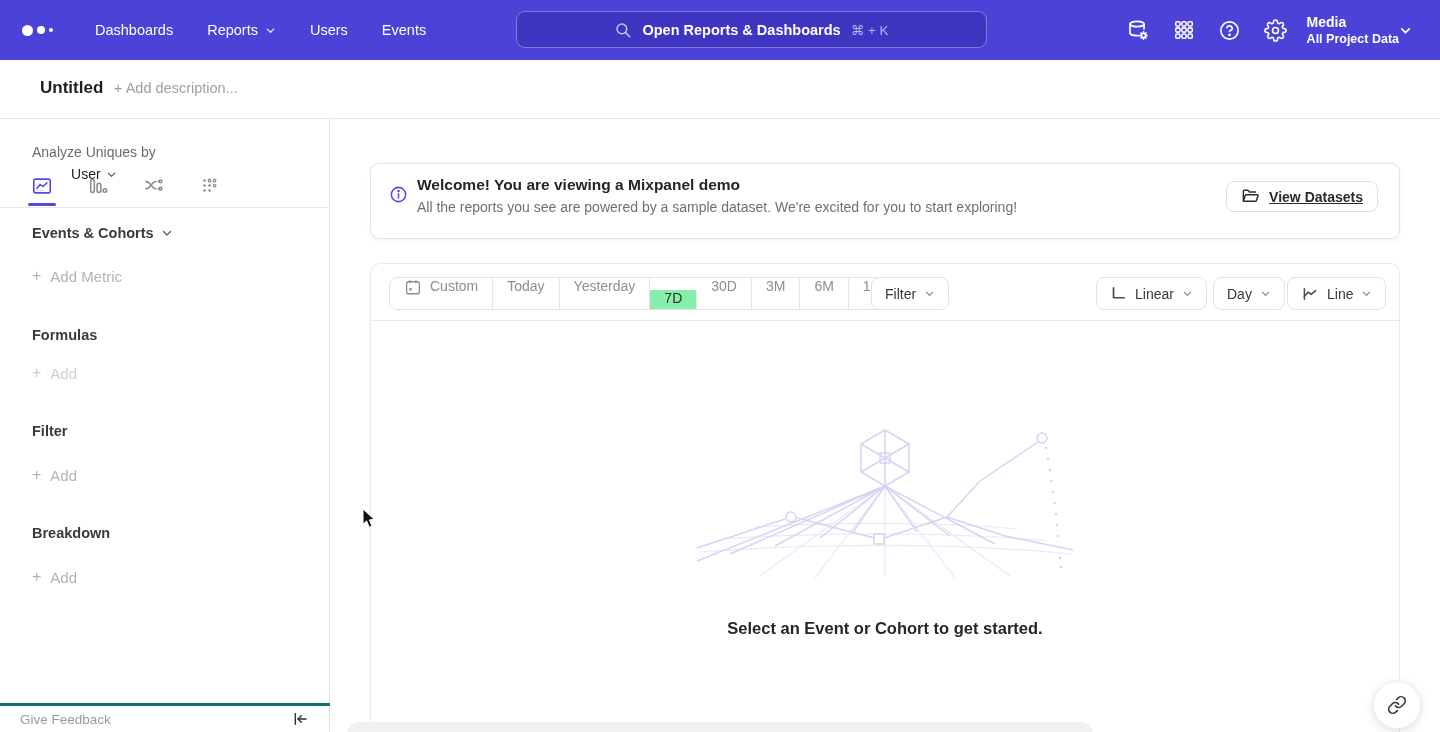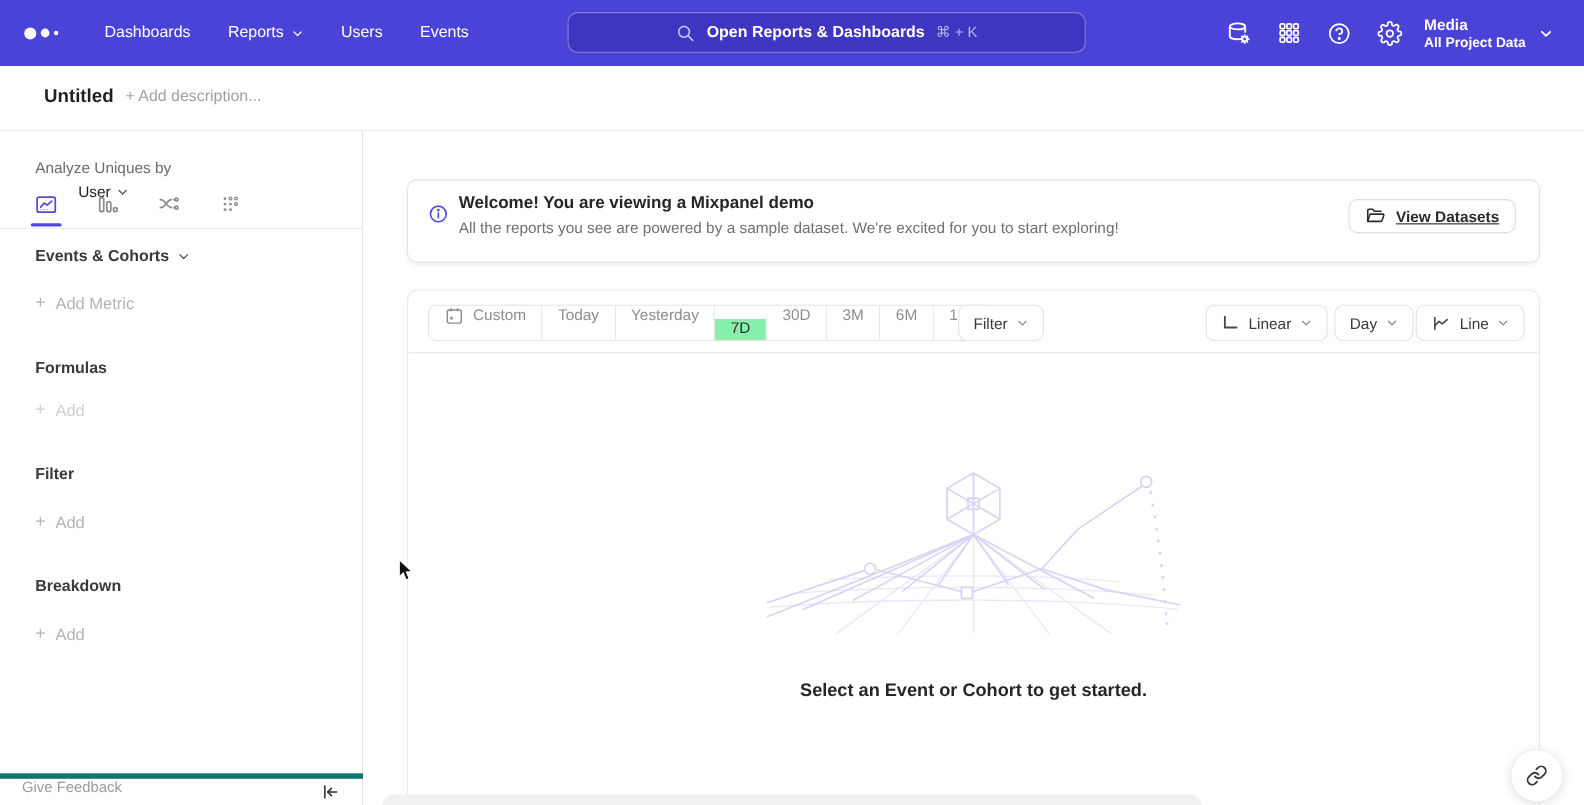--- a/index.html
+++ b/index.html
@@ -14,21 +14,21 @@
   .logo .d2{width:8px;height:8px;border-radius:50%;background:#fff;}
   .logo .d3{width:4px;height:4px;border-radius:50%;background:#fff;}
   .nav-items { display:flex; align-items:center; margin-left:12px; }
   .nav-item { color:#fff; font-size:14.5px; font-weight:500; padding:8px 17px; display:flex; align-items:center; gap:7px; cursor:pointer; }
   .nav-item svg { opacity:.85; }
   .searchbar { position:absolute; left:516px; top:11px; width:471px; height:37px; background:rgba(22,12,120,0.25); border:1px solid rgba(255,255,255,0.35); border-radius:9px; display:flex; align-items:center; justify-content:center; gap:10px; color:#fff; cursor:text; }
   .searchbar .ph { font-size:14.5px; font-weight:600; }
   .searchbar .sc { font-size:13.5px; color:#b9b3f2; font-weight:400; }
   .nav-right { position:absolute; right:0; top:0; height:60px; display:flex; align-items:center; gap:0; }
   .nav-icon { width:46px; height:60px; display:flex; align-items:center; justify-content:center; color:#fff; cursor:pointer; }
-  .project { margin-left:8px; margin-right:10px; color:#fff; cursor:pointer; display:flex; align-items:center; gap:12px; }
+  .project { margin-left:8px; margin-right:10px; color:#fff; cursor:pointer; display:flex; align-items:center; }
   .project .pn { font-size:14px; font-weight:700; line-height:18px; }
   .project .ps { font-size:12.5px; font-weight:600; line-height:16px; }
   .project svg { margin-right:18px; }
 
   
   .header { position:absolute; left:0; top:60px; width:1440px; height:59px; background:#fff; border-bottom:1px solid #e8e8e8; }
   .title { position:absolute; left:40px; top:18px; font-size:17px; font-weight:700; color:#1f1f1f; }
   .desc { position:absolute; left:114px; top:20px; font-size:14.5px; color:#a0a0a0; cursor:text; }
   .hdr-icon { position:absolute; top:74px; width:30px; height:30px; display:flex; align-items:center; justify-content:center; color:#2d2d2d; cursor:pointer; }
   .save-btn { position:absolute; left:1363px; top:72px; width:53px; height:31px; background:#b7b1ef; color:#fff; border:none; border-radius:8px; font-size:14px; font-weight:500; font-family:inherit; }
@@ -37,21 +37,21 @@
   .sidebar { position:absolute; left:0; top:119px; width:330px; height:613px; background:#fff; border-right:1px solid #e5e5e5; }
   .analyze { position:absolute; left:32px; top:25px; font-size:14px; color:#6c6c6c; display:flex; align-items:center; gap:6px;flex-direction:column; }
   .analyze .val { color:#222; font-weight:500; cursor:pointer; display:flex; align-items:center; gap:5px; }
   .tabs { position:absolute; left:0; top:46px; width:330px; height:43px; border-bottom:1px solid #e8e8e8; display:flex; align-items:center; padding-left:26px; gap:24px; }
   .tab { width:32px; height:36px; display:flex; align-items:center; justify-content:center; cursor:pointer; position:relative; }
   .tab.sel::after { content:""; position:absolute; left:2px; right:2px; bottom:-2px; height:3px; border-radius:2px; background:#5348e0; }
   .side-section-title { position:absolute; left:32px; font-size:14.5px; font-weight:700; color:#3a3a3a; display:flex; align-items:center; gap:7px; }
   .side-add { position:absolute; left:32px; font-size:15px; color:#b3b3b3; cursor:pointer; display:flex; align-items:center; gap:9px; }
   .side-add .plus { font-size:16px; }
   .side-add.faint { color:#cfcfcf; }
-  .side-footer { position:absolute; left:0; bottom:0; width:330px; height:29px; border-top:5px solid #0f766e; display:flex; justify-content:space-between; padding:0 22px 0 20px; }
+  .side-footer { position:absolute; left:0; bottom:0; width:330px; height:29px; border-top:3px solid #0f766e; display:flex; align-items:center; justify-content:space-between; padding:0 22px 0 20px; }
   .feedback { font-size:13.5px; color:#9a9a9a; cursor:pointer; }
   .collapse { color:#2d2d2d; cursor:pointer; display:flex; align-items:center; }
 
   
   .main { position:absolute; left:330px; top:119px; width:1110px; height:613px; background:#fff; }
 
   .banner { position:absolute; left:40px; top:44px; width:1030px; height:76px; background:#fff; border:1px solid #e3e3e3; border-radius:9px; box-shadow:0 2px 5px rgba(0,0,0,0.05); }
   .banner .info { position:absolute; left:18px; top:21px; color:#5348e0; }
   .banner .bt { position:absolute; left:46px; top:12px; font-size:15.5px; font-weight:700; color:#262626; }
   .banner .bs { position:absolute; left:46px; top:35px; font-size:14px; color:#707070; }

